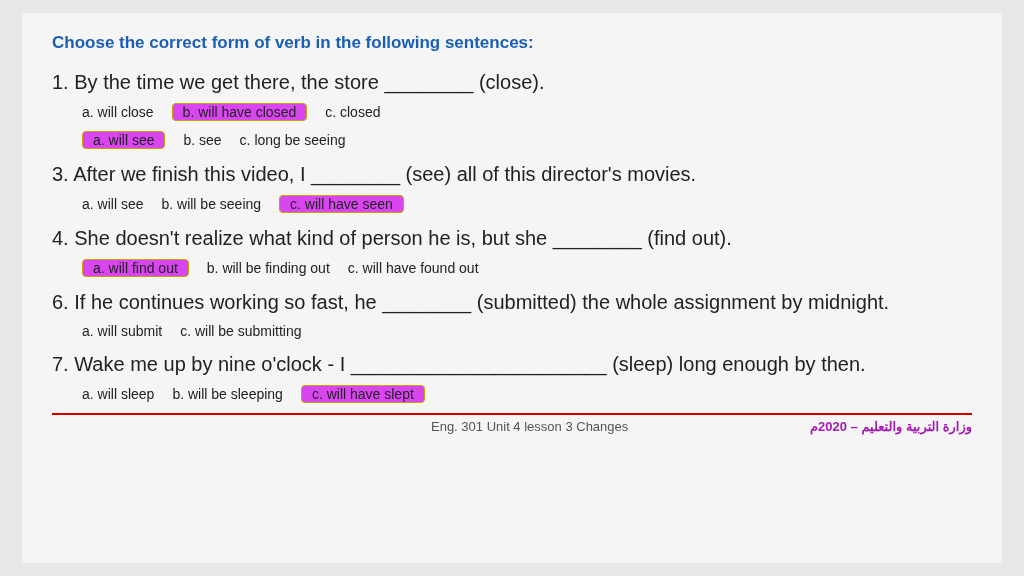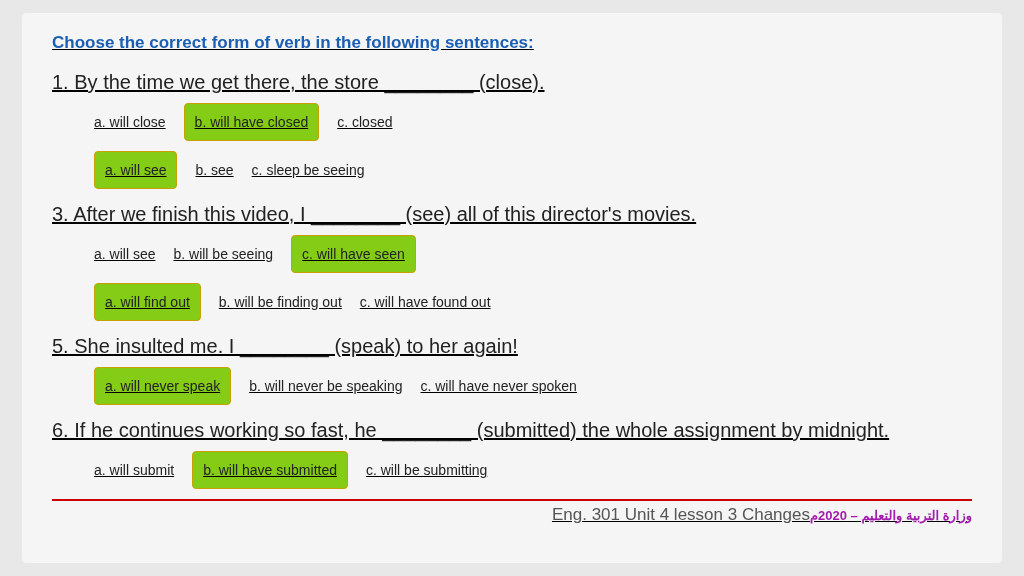--- a/index.html
+++ b/index.html
@@ -12,66 +12,65 @@
       align-items: center;
       justify-content: center;
     }
     .card {
       background: #f5f5f5;
       width: 980px;
       min-height: 550px;
       padding: 20px 30px 10px 30px;
       border-radius: 4px;
       position: relative;
-      text-decoration: underline;
     }
     .title {
       color: #1a5fb4;
       font-size: 17px;
       font-weight: bold;
       margin-bottom: 14px;
     }
     .question {
       margin-bottom: 6px;
       font-size: 20px;
       color: #222;
       line-height: 1.5;
     }
     .options {
       display: flex;
       align-items: center;
       gap: 18px;
       margin-bottom: 10px;
-      margin-left: 42px;
+      margin-left: 30px;
       font-size: 14px;
       color: #222;
     }
     .option-label {
       white-space: nowrap;
     }
     .highlight {
-      background: #84cc16;
+      background: #d946ef;
       border: 1.5px solid #c8a000;
       border-radius: 4px;
-      padding: 10px 10px;
+      padding: 0 10px;
       font-weight: 500;
       white-space: nowrap;
     }
     .footer {
       border-top: 2px solid #c00;
       display: flex;
       justify-content: space-between;
       align-items: center;
       padding-top: 4px;
       margin-top: 8px;
     }
     .footer-center {
       color: #555;
-      font-size: 17px;
-      text-align: right;
+      font-size: 13px;
+      text-align: left;
       flex: 1;
     }
     .footer-right {
       color: #a21caf;
       font-size: 13px;
       font-weight: bold;
       direction: rtl;
     }
     .footer-left {
       flex: 1;
@@ -89,52 +88,52 @@
         <div class="options">
           <span class="option-label">a. will close</span>
           <span class="highlight">b. will have closed</span>
           <span class="option-label">c. closed</span>
         </div>
       </div>
       <div>
         <div class="options">
           <span class="highlight">a. will see</span>
           <span class="option-label">b. see</span>
-          <span class="option-label">c. sleep be seeing</span>
+          <span class="option-label">c. long be seeing</span>
         </div>
       </div>
       <div>
         <div class="question">3. After we finish this video, I ________ (see) all of this director's movies.</div>
         <div class="options">
           <span class="option-label">a. will see</span>
           <span class="option-label">b.  will be seeing</span>
           <span class="highlight">c. will have seen</span>
         </div>
       </div>
       <div>
+        <div class="question">4. She doesn't realize what kind of person he is, but she ________ (find out).</div>
         <div class="options">
           <span class="highlight">a. will find out</span>
           <span class="option-label">b. will be finding out</span>
           <span class="option-label">c. will have found out</span>
         </div>
       </div>
       <div>
-        <div class="question">5. She insulted me. I ________ (speak) to her again!</div>
+        <div class="question">6. If he continues working so fast, he ________ (submitted) the whole assignment by midnight.</div>
         <div class="options">
-          <span class="highlight">a.  will never speak</span>
-          <span class="option-label">b.  will never be speaking</span>
-          <span class="option-label">c.  will have never spoken</span>
+          <span class="option-label">a. will submit</span>
+          <span class="option-label">c.  will be submitting</span>
         </div>
       </div>
       <div>
-        <div class="question">6. If he continues working so fast, he ________ (submitted) the whole assignment by midnight.</div>
+        <div class="question">7. Wake me up by nine o'clock - I _______________________ (sleep) long enough by then.</div>
         <div class="options">
-          <span class="option-label">a. will submit</span>
-          <span class="highlight">b. will have submitted</span>
-          <span class="option-label">c.  will be submitting</span>
+          <span class="option-label">a. will sleep</span>
+          <span class="option-label">b. will be sleeping</span>
+          <span class="highlight">c. will have slept</span>
         </div>
       </div>
     </div>
 
   <div class="footer">
     <div class="footer-left"></div>
     <div class="footer-center">Eng. 301 Unit 4 lesson 3 Changes</div>
     <div class="footer-right">وزارة التربية والتعليم – 2020م</div>
   </div>
 </div>

